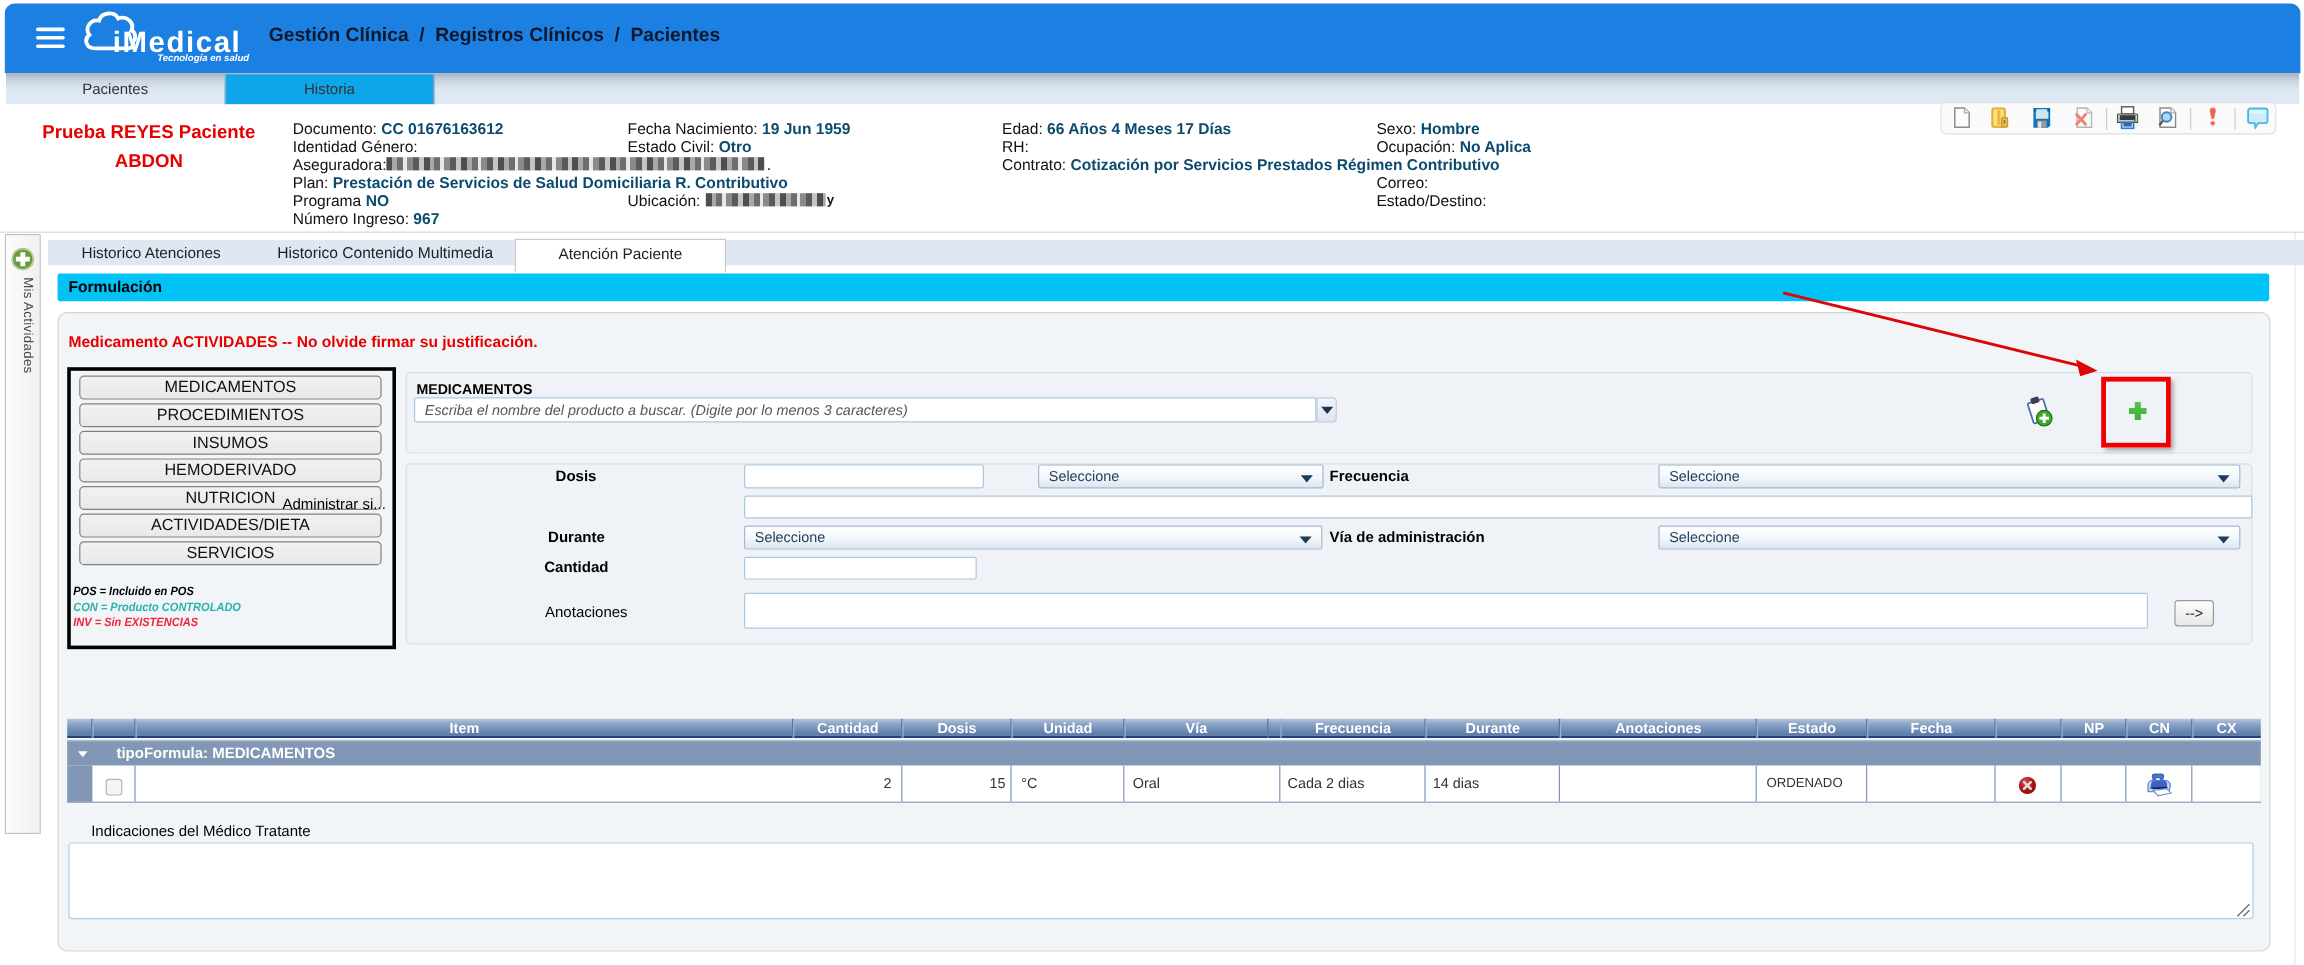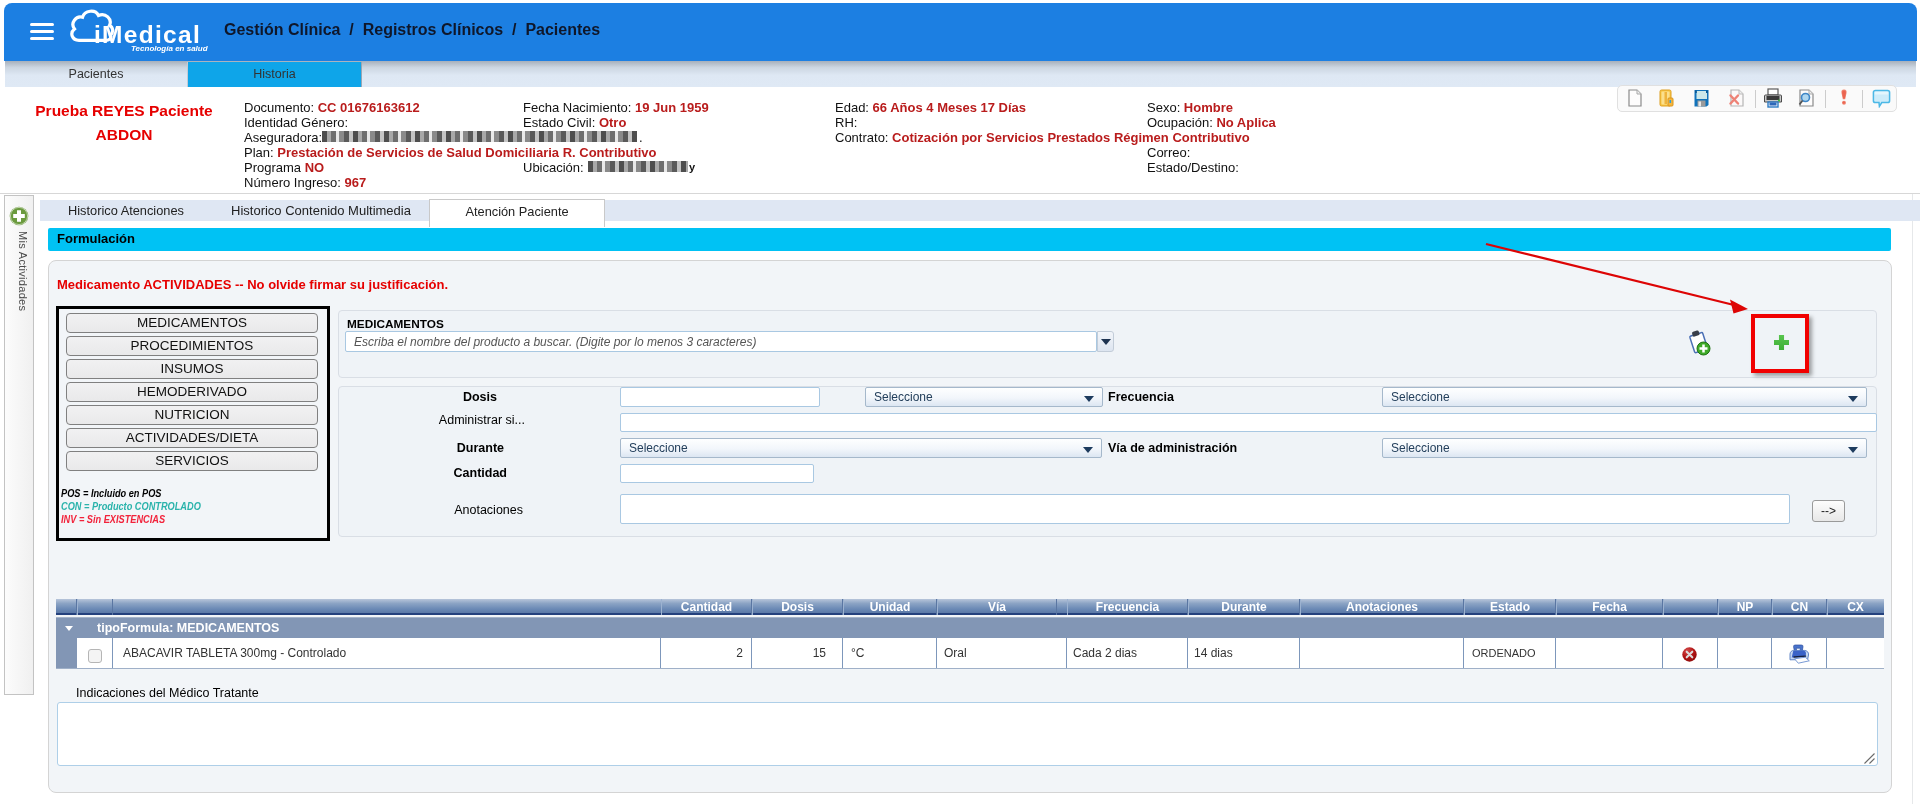--- a/index.html
+++ b/index.html
@@ -12,21 +12,21 @@
 #burger div{position:absolute;left:30px;width:24px;height:3px;background:#fff;border-radius:2px}
 #crumb{left:224px;top:21px;color:#0f172a;font-size:16px;font-weight:bold}
 
 #tstrip1{left:5px;top:61px;width:1911px;height:26px;background:linear-gradient(#a7b0bb 0,#ccd6e1 25%,#dee8f4 55%,#dfe9f5 100%)}
 .tab1{position:absolute;top:62px;height:25px;font-size:12.5px;color:#333;text-align:center;line-height:24px}
 #tabHistoria{background:#0ea5e9;border-left:1px solid #c3ccd6;border-right:1px solid #9aa6b4;border-bottom:none;top:62px;height:25px}
 
 #pat{left:0;top:87px;width:1920px;height:107px;background:#fff;border-bottom:1px solid #d7d7d7}
 .pname{color:#e60000;font-weight:bold;font-size:15.5px;text-align:center;line-height:24px}
 .plbl{font-size:13px;color:#111;position:absolute;white-space:nowrap}
-.plbl b{color:#b91c1c}
+.plbl b{color:#0c4a6e}
 .pix{position:absolute;height:11px;background:repeating-linear-gradient(90deg,#4e4e4e 0 5px,#a8a8a8 5px 9px,#6e6e6e 9px 14px,#e8e8e8 14px 17px,#8a8a8a 17px 22px,#5a5a5a 22px 27px,#c4c4c4 27px 31px);}
 
 #tbar{left:1617px;top:85px;width:280px;height:27px;background:#fafafa;border:1px solid #e0e0e0;border-radius:5px}
 .sep{position:absolute;top:3px;width:1px;height:18px;background:#ccc}
 
 #side{left:4px;top:195px;width:30px;height:500px;background:linear-gradient(90deg,#fcfcfc,#f0f0f0);border:1px solid #c3c3c3}
 #misact{left:9px;top:231px;width:20px;color:#4a4a4a;font-size:11px;writing-mode:vertical-rl;letter-spacing:.3px}
 
 #tstrip2{left:40px;top:200px;width:1880px;height:21px;background:#dfe7f3}
 .tab2{position:absolute;top:200px;height:21px;font-size:12.2px;color:#222;text-align:center;line-height:21px}
@@ -203,35 +203,36 @@
  <line x1="6" y1="6" x2="258" y2="68" stroke="#dd0505" stroke-width="2.3"></line>
  <polygon points="268,71 250,61.5 253.5,75.5" fill="#dd0505"></polygon>
 </svg>
 
 <div class="ipanel" style="left:338px;top:386px;width:1539px;height:151px"></div>
 <div class="flbl b" style="left:0;top:390px;width:497px;text-align:right">Dosis</div>
 <div class="inp" style="left:620px;top:387px;width:200px;height:20px"></div>
 <div class="sel" style="left:865px;top:387px;width:238px;height:20px">Seleccione</div>
 <div class="flbl b" style="left:1108px;top:390px">Frecuencia</div>
 <div class="sel" style="left:1382px;top:387px;width:485px;height:20px">Seleccione</div>
-<div class="flbl" style="left:0;top:413px;width:525px;text-align:right">Administrar si...</div>
+<div class="flbl" style="left:16px;top:413px;width:525px;text-align:center">Administrar si...</div>
 <div class="inp" style="left:620px;top:413px;width:1257px;height:19px"></div>
 <div class="flbl b" style="left:0;top:441px;width:504px;text-align:right">Durante</div>
 <div class="sel" style="left:620px;top:438px;width:482px;height:20px">Seleccione</div>
 <div class="flbl b" style="left:1108px;top:441px">Vía de administración</div>
 <div class="sel" style="left:1382px;top:438px;width:485px;height:20px">Seleccione</div>
 <div class="flbl b" style="left:0;top:466px;width:507px;text-align:right">Cantidad</div>
 <div class="inp" style="left:620px;top:464px;width:194px;height:19px"></div>
 <div class="flbl" style="left:0;top:503px;width:523px;text-align:right">Anotaciones</div>
 <div class="inp" style="left:620px;top:494px;width:1170px;height:30px"></div>
 <div class="abs" style="left:1812px;top:500px;width:33px;height:22px;background:linear-gradient(#fdfdfd,#e8e8e8);border:1px solid #9a9a9a;border-radius:3px;font-size:12px;text-align:center;line-height:20px;color:#222">--&gt;</div>
 
 <div class="abs" id="tblhdr" style="left:56px;top:599px;width:1828px;height:16px;background:linear-gradient(#b7c5da 0%,#8ba3c4 32%,#6a89b5 72%,#5c79a7 100%);border-bottom:2px solid #24417d">
   <div class="th" style="left:0;width:21px;border-left:none"></div>
   <div class="th" style="left:21px;width:36px"></div>
+  <div class="th" style="left:57px;width:548px">Item</div>
   <div class="th" style="left:605px;width:91px">Cantidad</div>
   <div class="th" style="left:696px;width:91px">Dosis</div>
   <div class="th" style="left:787px;width:94px">Unidad</div>
   <div class="th" style="left:881px;width:120px">Vía</div>
   <div class="th" style="left:1011px;width:121px">Frecuencia</div>
   <div class="th" style="left:1132px;width:112px">Durante</div>
   <div class="th" style="left:1244px;width:164px">Anotaciones</div>
   <div class="th" style="left:1408px;width:92px">Estado</div>
   <div class="th" style="left:1500px;width:107px">Fecha</div>
   <div class="th" style="left:1607px;width:55px"></div>
@@ -239,23 +240,22 @@
   <div class="th" style="left:1716px;width:55px">CN</div>
   <div class="th" style="left:1771px;width:56px;border-right:none">CX</div>
 </div>
 <div class="abs" id="tblgrp" style="left:56px;top:617px;width:1828px;height:21px;background:#8296b5;border-top:1px solid #a5b4ca">
   <div class="abs" style="left:9px;top:8px;border-left:4.5px solid transparent;border-right:4.5px solid transparent;border-top:5.5px solid #fff"></div>
   <div class="abs b" style="left:41px;top:3px;color:#fff;font-size:12.5px">tipoFormula: MEDICAMENTOS</div>
 </div>
 <div class="abs" id="tblrow" style="left:56px;top:638px;width:1828px;height:31px;background:#8296b5;border-bottom:1px solid #9fb0c8">
   <div class="abs" style="left:21px;top:0;width:1807px;height:100%;background:#fff"></div>
   <div class="td" style="left:21px;width:36px"></div>
-  <div class="td" style="left:57px;width:548px;padding-left:10px">ABACAVIR TABLETA 300mg - Controlado</div>
   <div class="td" style="left:605px;width:91px;text-align:right;padding-right:8px">2</div>
-  <div class="td" style="left:696px;width:91px;text-align:right;padding-right:16px">15</div>
+  <div class="td" style="left:696px;width:91px;text-align:right;padding-right:4px">15</div>
   <div class="td" style="left:787px;width:94px;padding-left:8px">°C</div>
   <div class="td" style="left:881px;width:130px;padding-left:7px">Oral</div>
   <div class="td" style="left:1011px;width:121px;padding-left:6px">Cada 2 dias</div>
   <div class="td" style="left:1132px;width:112px;padding-left:6px">14 dias</div>
   <div class="td" style="left:1244px;width:164px"></div>
   <div class="td" style="left:1408px;width:92px;padding-left:8px;font-size:11px">ORDENADO</div>
   <div class="td" style="left:1500px;width:107px"></div>
   <div class="td" style="left:1607px;width:55px"></div>
   <div class="td" style="left:1662px;width:54px"></div>
   <div class="td" style="left:1716px;width:55px"></div>

